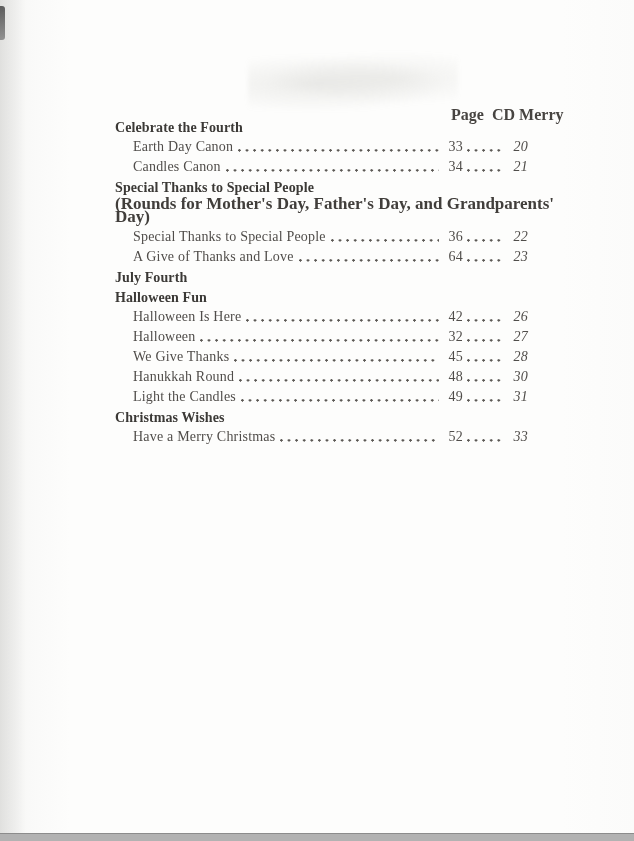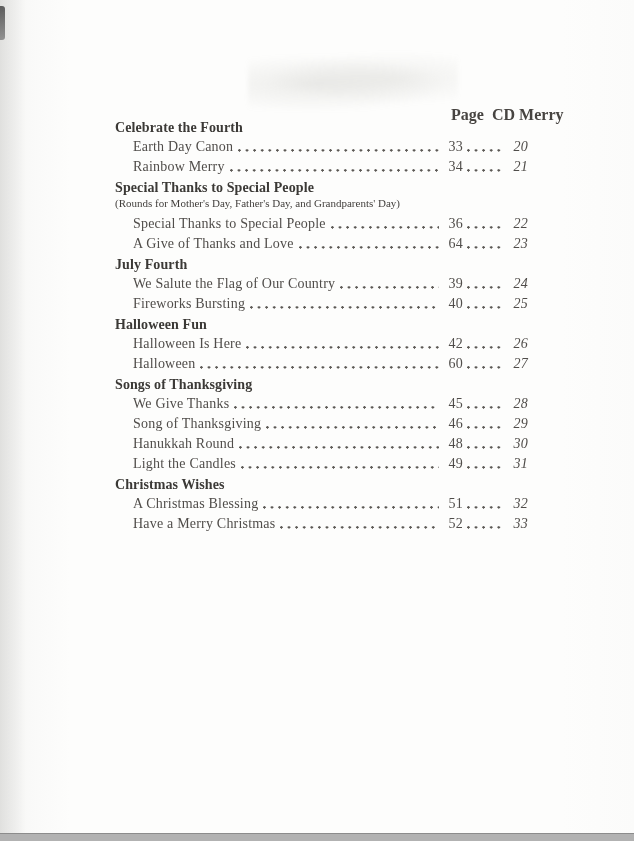--- a/index.html
+++ b/index.html
@@ -73,22 +73,22 @@
   .toc-section { margin: 0 0 5px 0; }
   .sec-title {
     font-size: 14px;
     font-weight: bold;
     color: #3b3936;
     line-height: 15px;
     margin: 0 0 5px 0;
     letter-spacing: 0.1px;
   }
   .sec-subtitle {
-    font-size: 11px;
-    font-weight: normal;
+    font-size: 17px;
+    font-weight: bold;
     color: #413e3b;
     line-height: 13px;
     margin: -3px 0 7px 0;
   }
   .song-row {
     display: flex;
     align-items: center;
     width: 413px;
     padding-left: 18px;
     box-sizing: border-box;
@@ -140,21 +140,21 @@
     <div class="songs">
   <div class="song-row">
     <span class="song-title">Earth Day Canon</span>
     <span class="leader"></span>
     <span class="page-num">33</span>
     <span class="leader2"></span>
     <span class="track-num">20</span>
   </div>
 
   <div class="song-row">
-    <span class="song-title">Rainbow Merry</span>
+    <span class="song-title">Candles Canon</span>
     <span class="leader"></span>
     <span class="page-num">34</span>
     <span class="leader2"></span>
     <span class="track-num">21</span>
   </div>
 </div>
   </section>
 
   <section class="toc-section">
     <h2 class="sec-title">Special Thanks to Special People</h2>
@@ -174,80 +174,55 @@
     <span class="page-num">64</span>
     <span class="leader2"></span>
     <span class="track-num">23</span>
   </div>
 </div>
   </section>
 
   <section class="toc-section">
     <h2 class="sec-title">July Fourth</h2>
 
-    <div class="songs">
-  <div class="song-row">
-    <span class="song-title">We Salute the Flag of Our Country</span>
-    <span class="leader"></span>
-    <span class="page-num">39</span>
-    <span class="leader2"></span>
-    <span class="track-num">24</span>
-  </div>
-
-  <div class="song-row">
-    <span class="song-title">Fireworks Bursting</span>
-    <span class="leader"></span>
-    <span class="page-num">40</span>
-    <span class="leader2"></span>
-    <span class="track-num">25</span>
-  </div>
-</div>
   </section>
 
   <section class="toc-section">
     <h2 class="sec-title">Halloween Fun</h2>
 
     <div class="songs">
   <div class="song-row">
     <span class="song-title">Halloween Is Here</span>
     <span class="leader"></span>
     <span class="page-num">42</span>
     <span class="leader2"></span>
     <span class="track-num">26</span>
   </div>
 
   <div class="song-row">
     <span class="song-title">Halloween</span>
     <span class="leader"></span>
-    <span class="page-num">60</span>
+    <span class="page-num">32</span>
     <span class="leader2"></span>
     <span class="track-num">27</span>
   </div>
 </div>
   </section>
 
   <section class="toc-section">
-    <h2 class="sec-title">Songs of Thanksgiving</h2>
 
     <div class="songs">
   <div class="song-row">
     <span class="song-title">We Give Thanks</span>
     <span class="leader"></span>
     <span class="page-num">45</span>
     <span class="leader2"></span>
     <span class="track-num">28</span>
   </div>
 
-  <div class="song-row">
-    <span class="song-title">Song of Thanksgiving</span>
-    <span class="leader"></span>
-    <span class="page-num">46</span>
-    <span class="leader2"></span>
-    <span class="track-num">29</span>
-  </div>
 </div>
   </section>
 
   <section class="toc-section">
 
     <div class="songs">
   <div class="song-row">
     <span class="song-title">Hanukkah Round</span>
     <span class="leader"></span>
     <span class="page-num">48</span>
@@ -262,27 +237,20 @@
     <span class="leader2"></span>
     <span class="track-num">31</span>
   </div>
 </div>
   </section>
 
   <section class="toc-section">
     <h2 class="sec-title">Christmas Wishes</h2>
 
     <div class="songs">
-  <div class="song-row">
-    <span class="song-title">A Christmas Blessing</span>
-    <span class="leader"></span>
-    <span class="page-num">51</span>
-    <span class="leader2"></span>
-    <span class="track-num">32</span>
-  </div>
 
   <div class="song-row">
     <span class="song-title">Have a Merry Christmas</span>
     <span class="leader"></span>
     <span class="page-num">52</span>
     <span class="leader2"></span>
     <span class="track-num">33</span>
   </div>
 </div>
   </section>

